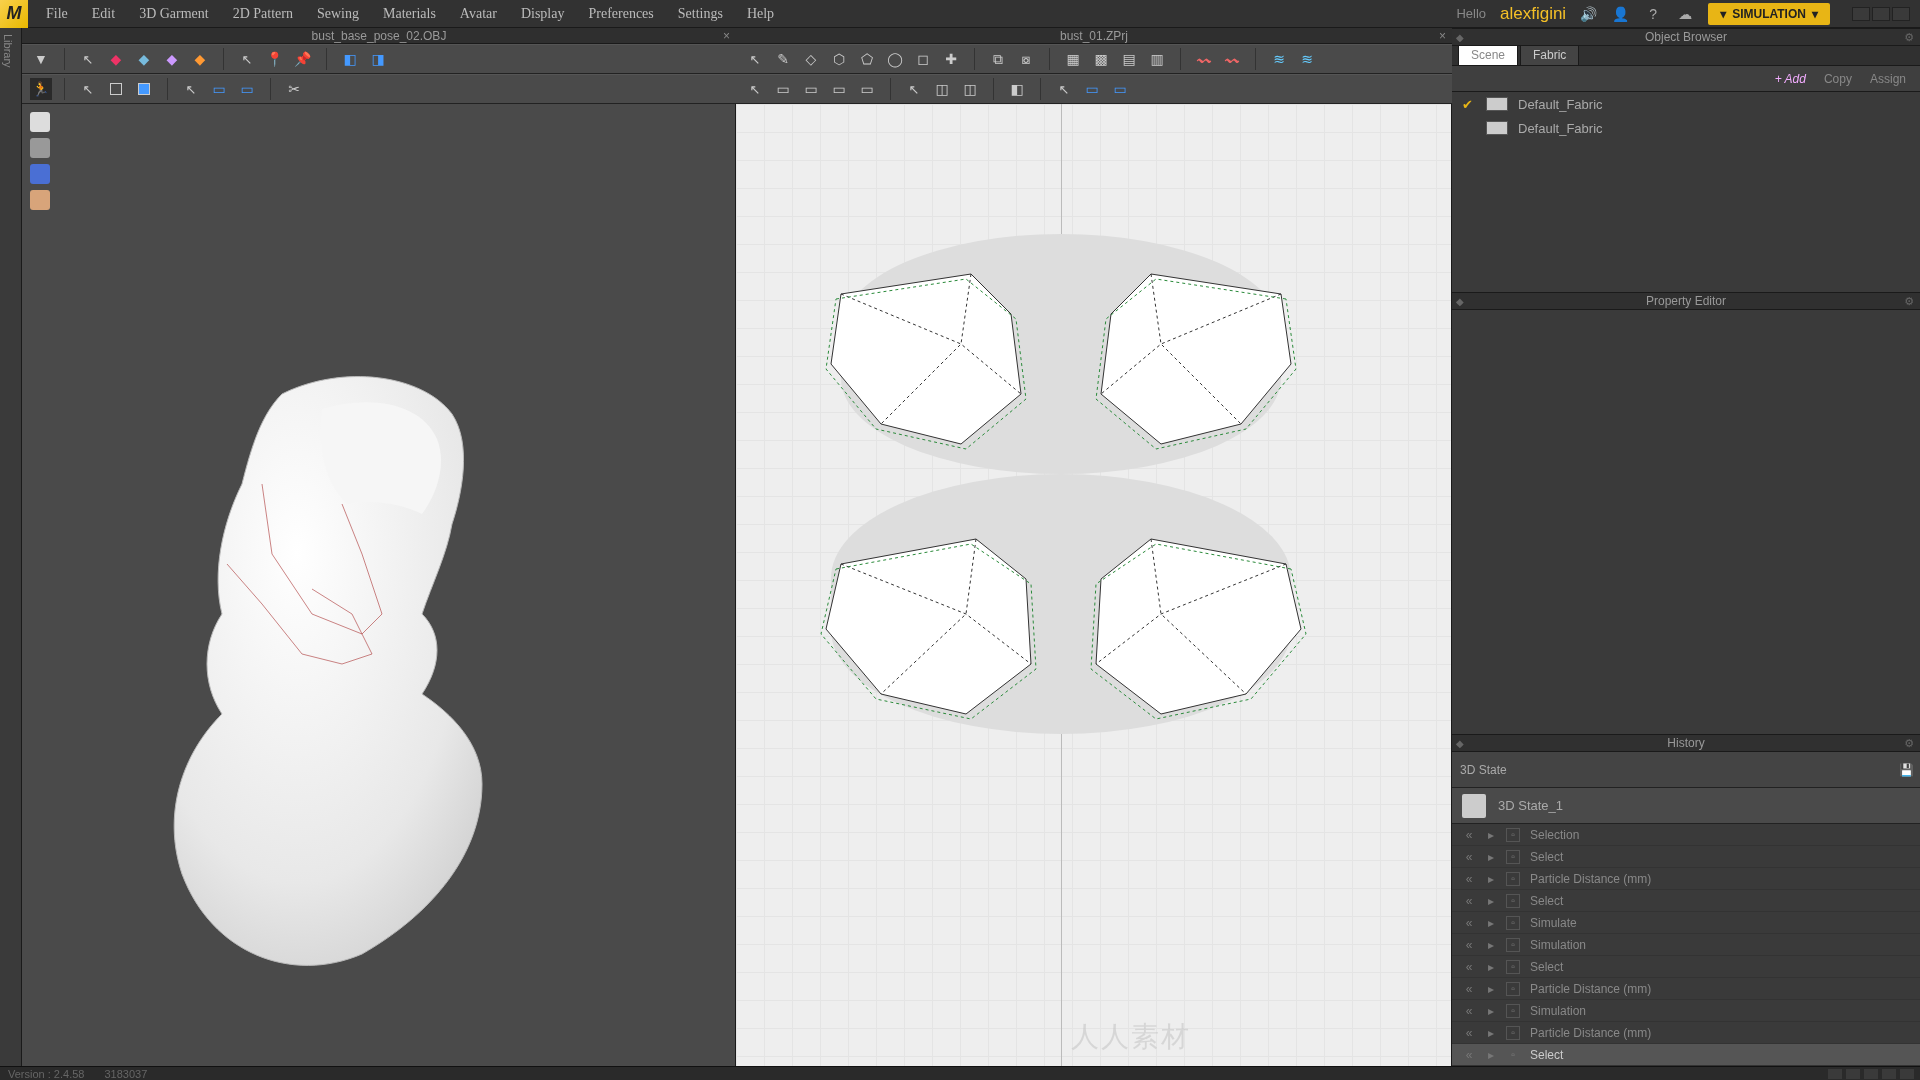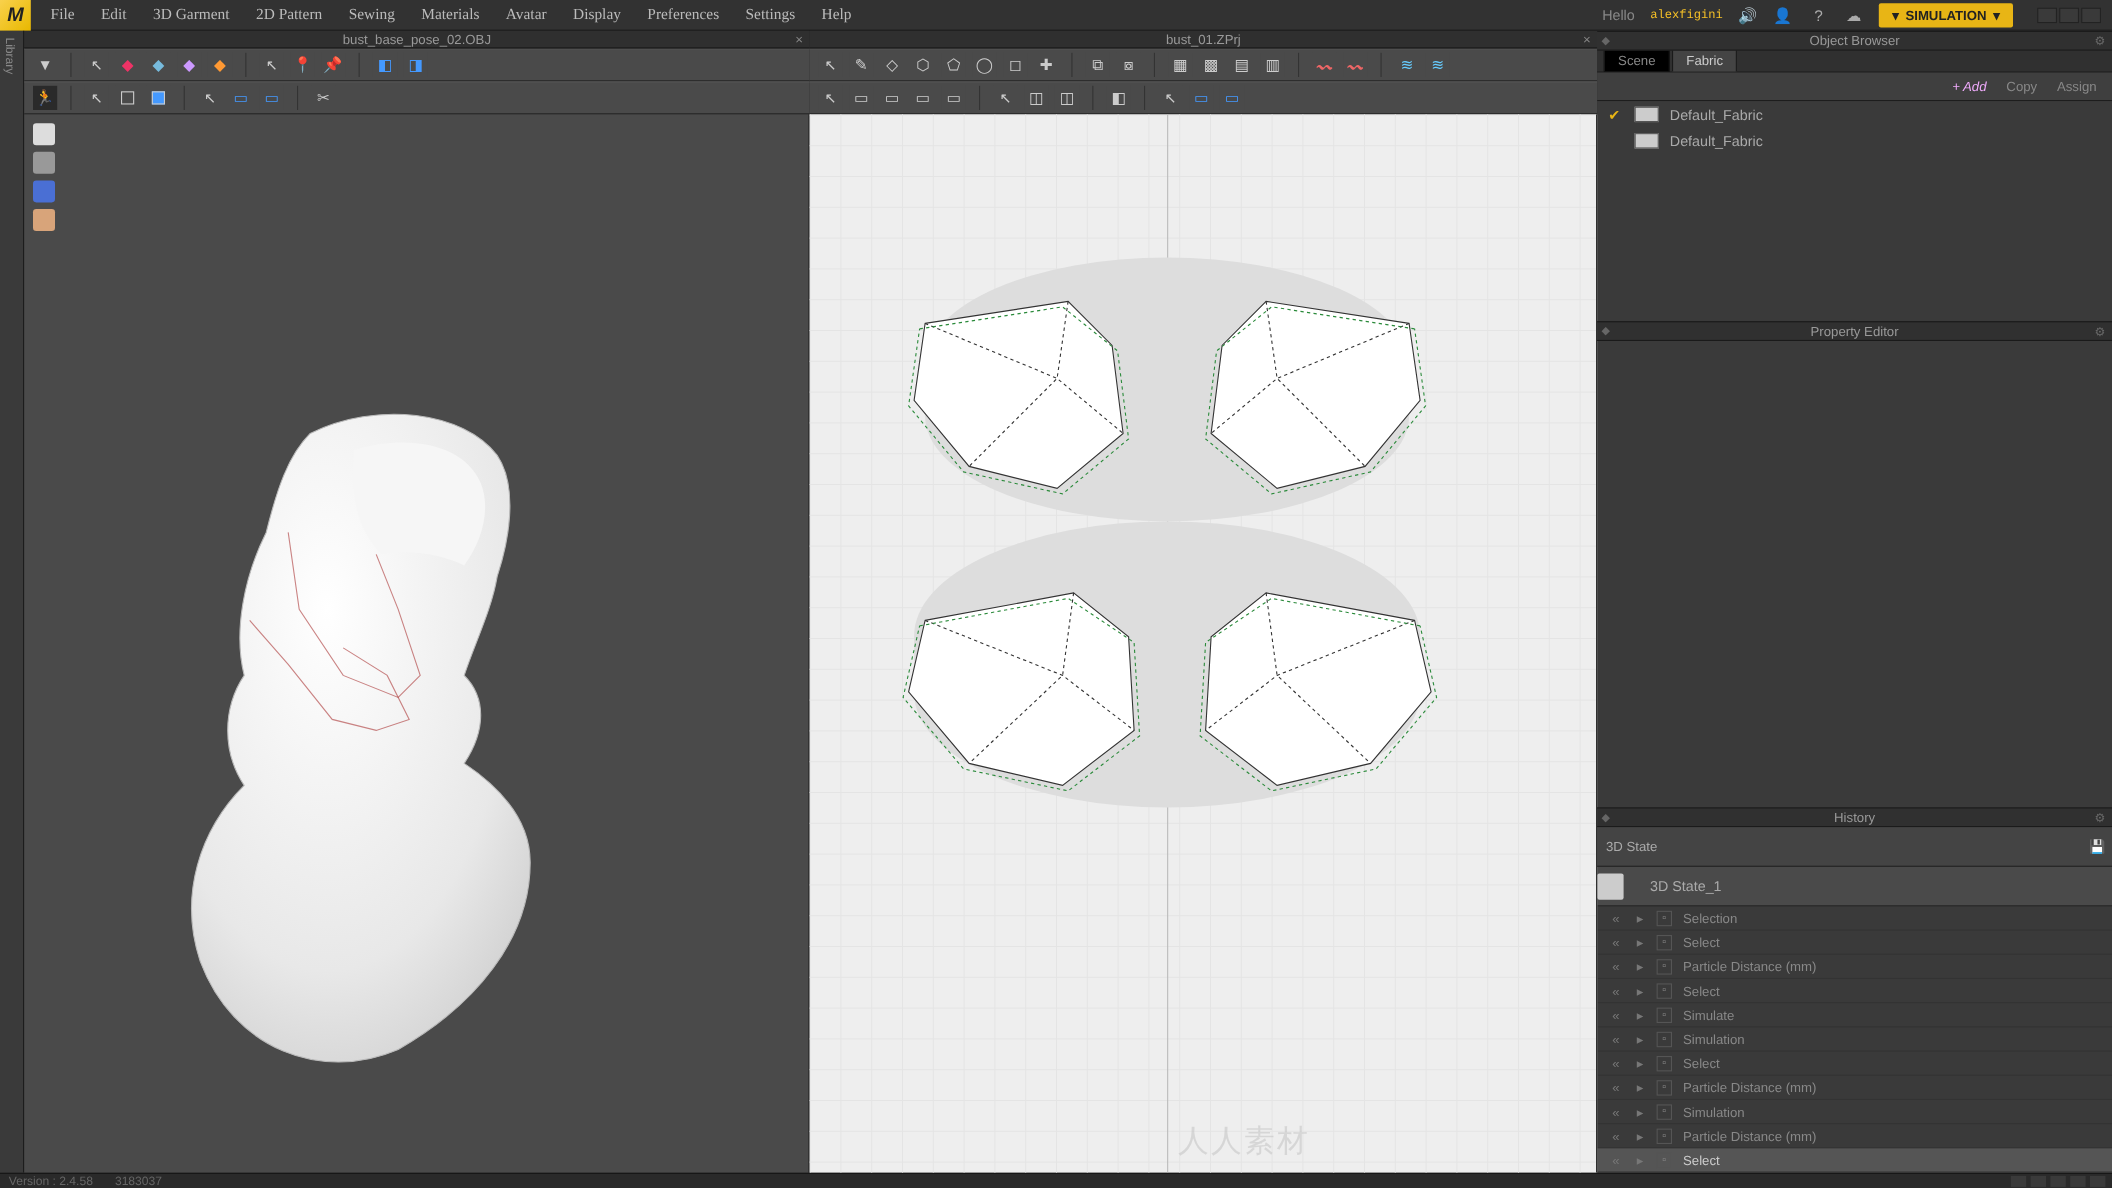--- a/index.html
+++ b/index.html
@@ -5,21 +5,21 @@
   * { margin:0; padding:0; box-sizing:border-box; user-select:none; }
   html,body { width:1920px; height:1080px; overflow:hidden; font-family:Arial,Helvetica,sans-serif; font-size:14px; background:#2a2a2a; color:#aaa; }
   
   .topbar { height:28px; background:#323232; display:flex; align-items:center; border-bottom:1px solid #1a1a1a; }
   .logo { width:28px; height:28px; background:linear-gradient(135deg,#f9d14c,#e8b800); display:flex; align-items:center; justify-content:center; color:#222; font-weight:bold; font-size:18px; font-style:italic; }
   .menubar { display:flex; gap:4px; padding-left:8px; }
   .menubar span { padding:4px 10px; font-size:14px; color:#bbb; cursor:pointer;font-family:Liberation Serif, serif; }
   .topbar-spacer { flex:1; }
   .top-right { display:flex; align-items:center; gap:14px; padding-right:10px; }
   .top-right .hello { color:#888; font-size:13px; }
-  .top-right .user { color:#f5c027; font-size:11px;font-family:Liberation Mono, monospace; }
+  .top-right .user { color:#f5c027; font-size:17px; }
   .top-right .ic { width:18px; height:18px; color:#aaa; cursor:pointer; display:flex; align-items:center; justify-content:center; }
   .sim-btn { background:#e8b515; color:#222; font-size:12px; font-weight:bold; padding:4px 12px; border-radius:2px; display:flex; align-items:center; gap:6px; cursor:pointer; }
   .winctl { display:flex; gap:2px; margin-left:8px; }
   .winctl div { width:18px; height:14px; background:#3a3a3a; border:1px solid #222; cursor:pointer; }
   
   .main { display:flex; height:1038px; }
   .lgutter { width:22px; background:#3a3a3a; border-right:1px solid #1a1a1a; }
   .lgutter div { writing-mode:vertical-rl; font-size:11px; color:#888; padding:6px 2px; }
   .col-left { width:714px; display:flex; flex-direction:column; }
   .col-mid  { width:716px; display:flex; flex-direction:column; }
@@ -50,34 +50,34 @@
   .shadow-shape { position:absolute; background:#ddd; border-radius:50%/40%; }
   .pattern { position:absolute; }
   .pattern polygon { fill:#fff; stroke:#333; stroke-width:1; }
   .pattern polyline { fill:none; stroke:#333; stroke-width:1; stroke-dasharray:3 3; }
   .pattern .seam { fill:none; stroke:#2a8a3a; stroke-width:1; }
   
   .panel-hdr { height:18px; background:#303030; border-top:1px solid #1a1a1a; border-bottom:1px solid #1a1a1a; display:flex; align-items:center; justify-content:center; font-size:12px; color:#999; position:relative; }
   .panel-hdr .handle{position:absolute;left:4px;color:#666;font-size:10px;}
   .panel-hdr .gear{position:absolute;right:6px;color:#666;font-size:11px;cursor:pointer;}
   .rtabs { height:20px; background:#303030; display:flex; align-items:flex-end; padding-left:6px; gap:2px; border-bottom:1px solid #1a1a1a;}
-  .rtab { font-size:12px; padding:3px 12px; color:#888; background:#000000; border:1px solid #1a1a1a; border-bottom:none; cursor:pointer;}
+  .rtab { font-size:12px; padding:3px 12px; color:#888; background:#ffffff; border:1px solid #1a1a1a; border-bottom:none; cursor:pointer;}
   .rtab.active { background:#444; color:#ccc;margin-top:20px;}
   .rtoolbar { height:26px; background:#3f3f3f; display:flex; align-items:center; justify-content:flex-end; gap:6px; padding-right:8px; border-bottom:1px solid #1a1a1a;}
   .rtoolbar span { font-size:12px; color:#888; cursor:pointer; padding:2px 6px;}
   .rtoolbar .add{color:#f0abfc;font-style:italic;}
   .browser { background:#3a3a3a; }
   .browser .row { height:24px; display:flex; align-items:center; gap:10px; padding-left:10px; font-size:13px; color:#aaa; }
   .browser .row .chk{width:14px;color:#e8b515;}
   .browser .row .sw{width:22px;height:14px;background:#ccc;border:1px solid #555;}
   .propbody { flex:1; background:#3a3a3a; }
   
   .hist-hdr { height:36px; background:#444; display:flex; align-items:center; font-size:12px; padding-left:8px; color:#aaa; border-bottom:1px solid #222; position:relative;}
   .hist-hdr .ic{position:absolute;right:6px;color:#888;}
-  .hist-state { height:36px; background:#4a4a4a; display:flex; align-items:center; gap:24px; font-size:13px; color:#aaa; border-bottom:1px solid #222;}
+  .hist-state { height:36px; background:#4a4a4a; display:flex; align-items:center; gap:12px; padding-left:10px; font-size:13px; color:#aaa; border-bottom:1px solid #222;}
   .hist-state .thumb{width:24px;height:24px;background:#ccc;border-radius:2px;}
   .hist-list { overflow:auto; }
   .hist-list .hrow { height:22px; display:flex; align-items:center; gap:10px; padding-left:10px; font-size:12px; color:#888; border-bottom:1px solid #333;}
   .hist-list .hrow .a{color:#777;width:14px;text-align:center;}
   .hist-list .hrow .b{color:#777;width:10px;text-align:center;}
   .hist-list .hrow .c{width:14px;height:14px;border:1px solid #555;display:flex;align-items:center;justify-content:center;font-size:10px;color:#888;}
   .hist-list .hrow.sel{background:#555;color:#ccc;}
   
   .status { height:14px; background:#2a2a2a; font-size:11px; color:#666; display:flex; align-items:center; padding-left:8px; gap:20px; border-top:1px solid #111;}
   .status .right{margin-left:auto;display:flex;gap:4px;padding-right:6px;}

